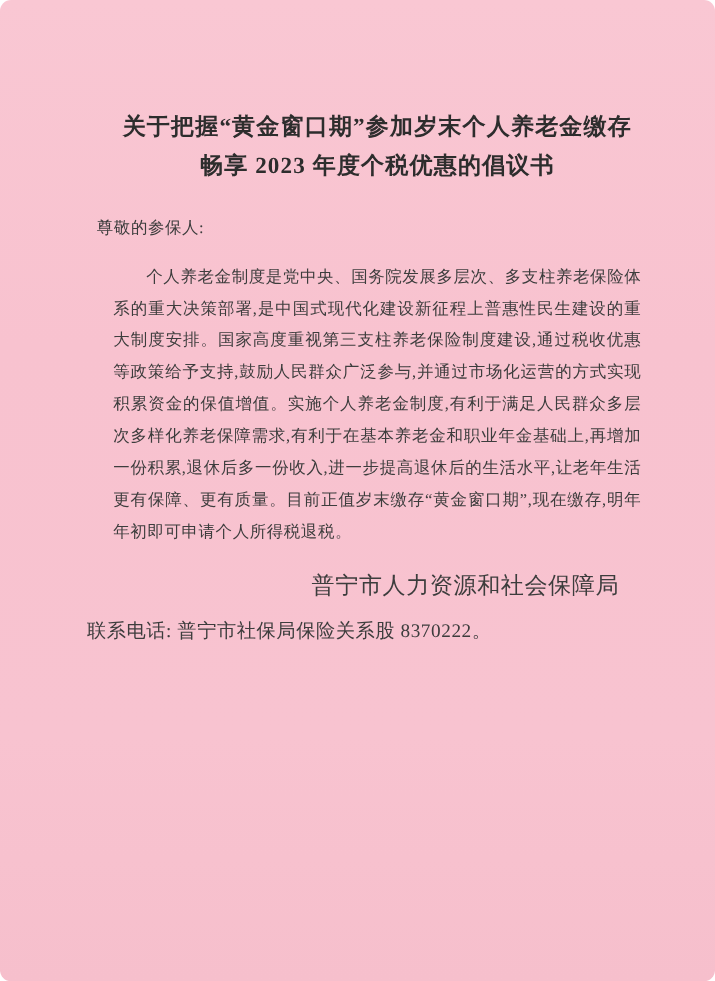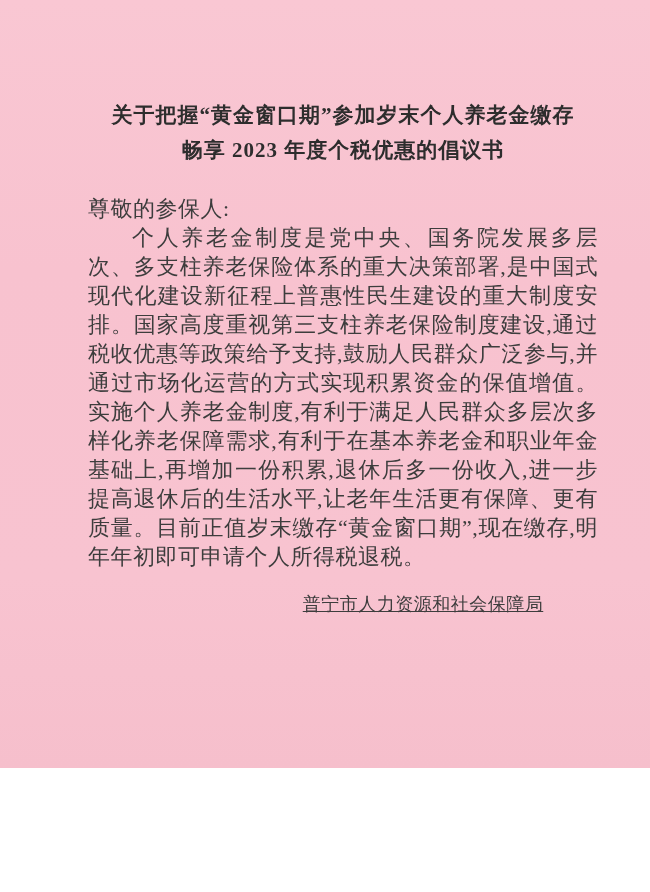--- a/index.html
+++ b/index.html
@@ -8,60 +8,60 @@
   }
   body {
     width: 650px;
     height: 892px;
     overflow: hidden;
     font-family: "Liberation Serif", "DejaVu Serif", serif;
   }
   .page {
     position: relative;
     width: 650px;
-    height: 768px;
+    height: 892px;
     box-sizing: border-box;
     padding: 98px 52px 0 88px;
     background: linear-gradient(180deg, #f9c7d3 0%, #f8c2cf 35%, #f8c3d0 75%, #f6bfcc 100%);
     color: #3d3d3d;
+    border-radius: 10px;
   }
   .title {
     margin: 0;
     text-align: center;
     font-size: 21px;
     line-height: 35px;
     font-weight: bold;
     letter-spacing: 1px;
     color: #2d2d2d;
   }
   .title-line {
     display: block;
   }
   .body-text {
     margin-top: 26px;
-    font-size: 22px;
+    font-size: 15px;
     line-height: 29px;
     letter-spacing: 0.5px;
     text-align: justify;
     text-justify: inter-ideograph;
   }
   .salutation {
     margin: 0;
   }
   .para {
-    margin: 0;
+    margin: 15px;
     text-indent: 2em;
   }
   .signature {
     margin: 18px 30px 0 190px;
     text-align: center;
-    font-size: 18px;
+    font-size: 21px;
     line-height: 31px;
     letter-spacing: 0.5px;
-    text-decoration: underline;
   }
   .signature p {
     margin: 0;
   }
   .contact {
     margin: 13px 0 0 -9px;
     font-size: 17.5px;
     letter-spacing: 0.5px;
   }
 </style>
@@ -77,14 +77,15 @@
 
   <div class="body-text">
     <p class="salutation">尊敬的参保人:</p>
     <p class="para">个人养老金制度是党中央、国务院发展多层次、多支柱养老保险体系的重大决策部署,是中国式现代化建设新征程上普惠性民生建设的重大制度安排。国家高度重视第三支柱养老保险制度建设,通过税收优惠等政策给予支持,鼓励人民群众广泛参与,并通过市场化运营的方式实现积累资金的保值增值。实施个人养老金制度,有利于满足人民群众多层次多样化养老保障需求,有利于在基本养老金和职业年金基础上,再增加一份积累,退休后多一份收入,进一步提高退休后的生活水平,让老年生活更有保障、更有质量。目前正值岁末缴存“黄金窗口期”,现在缴存,明年年初即可申请个人所得税退税。</p>
   </div>
 
   <div class="signature">
     <p>普宁市人力资源和社会保障局</p>
   </div>
 
+  <p class="contact">联系电话: 普宁市社保局保险关系股 8370222。</p>
 
 </div>
 
 </body></html>

